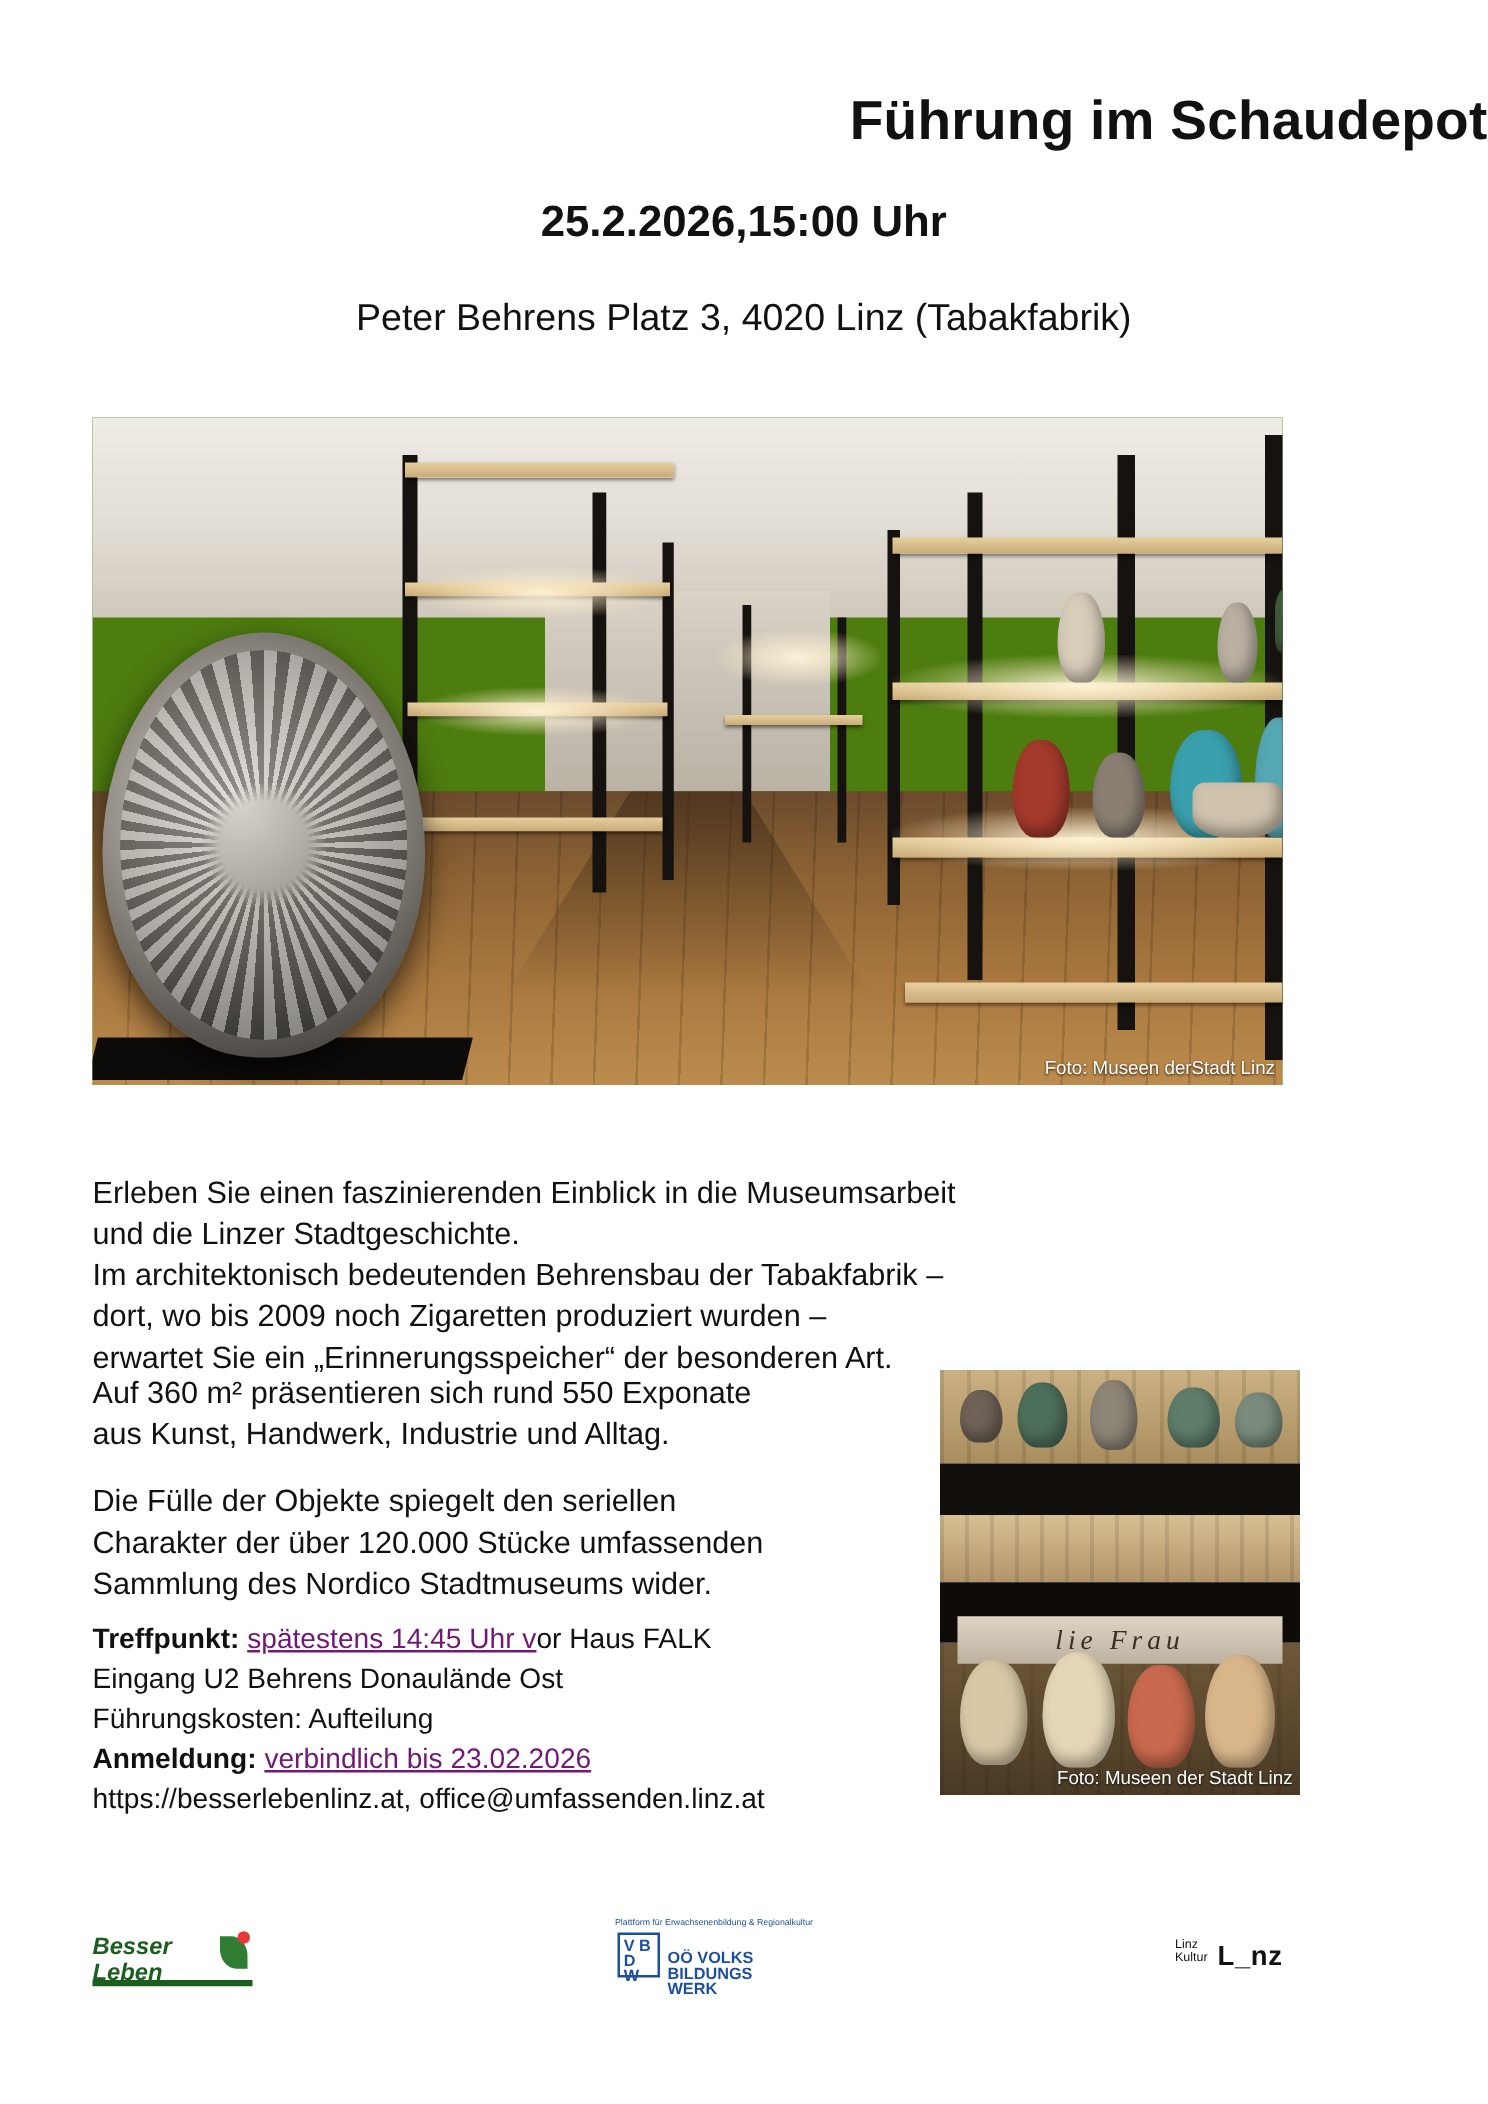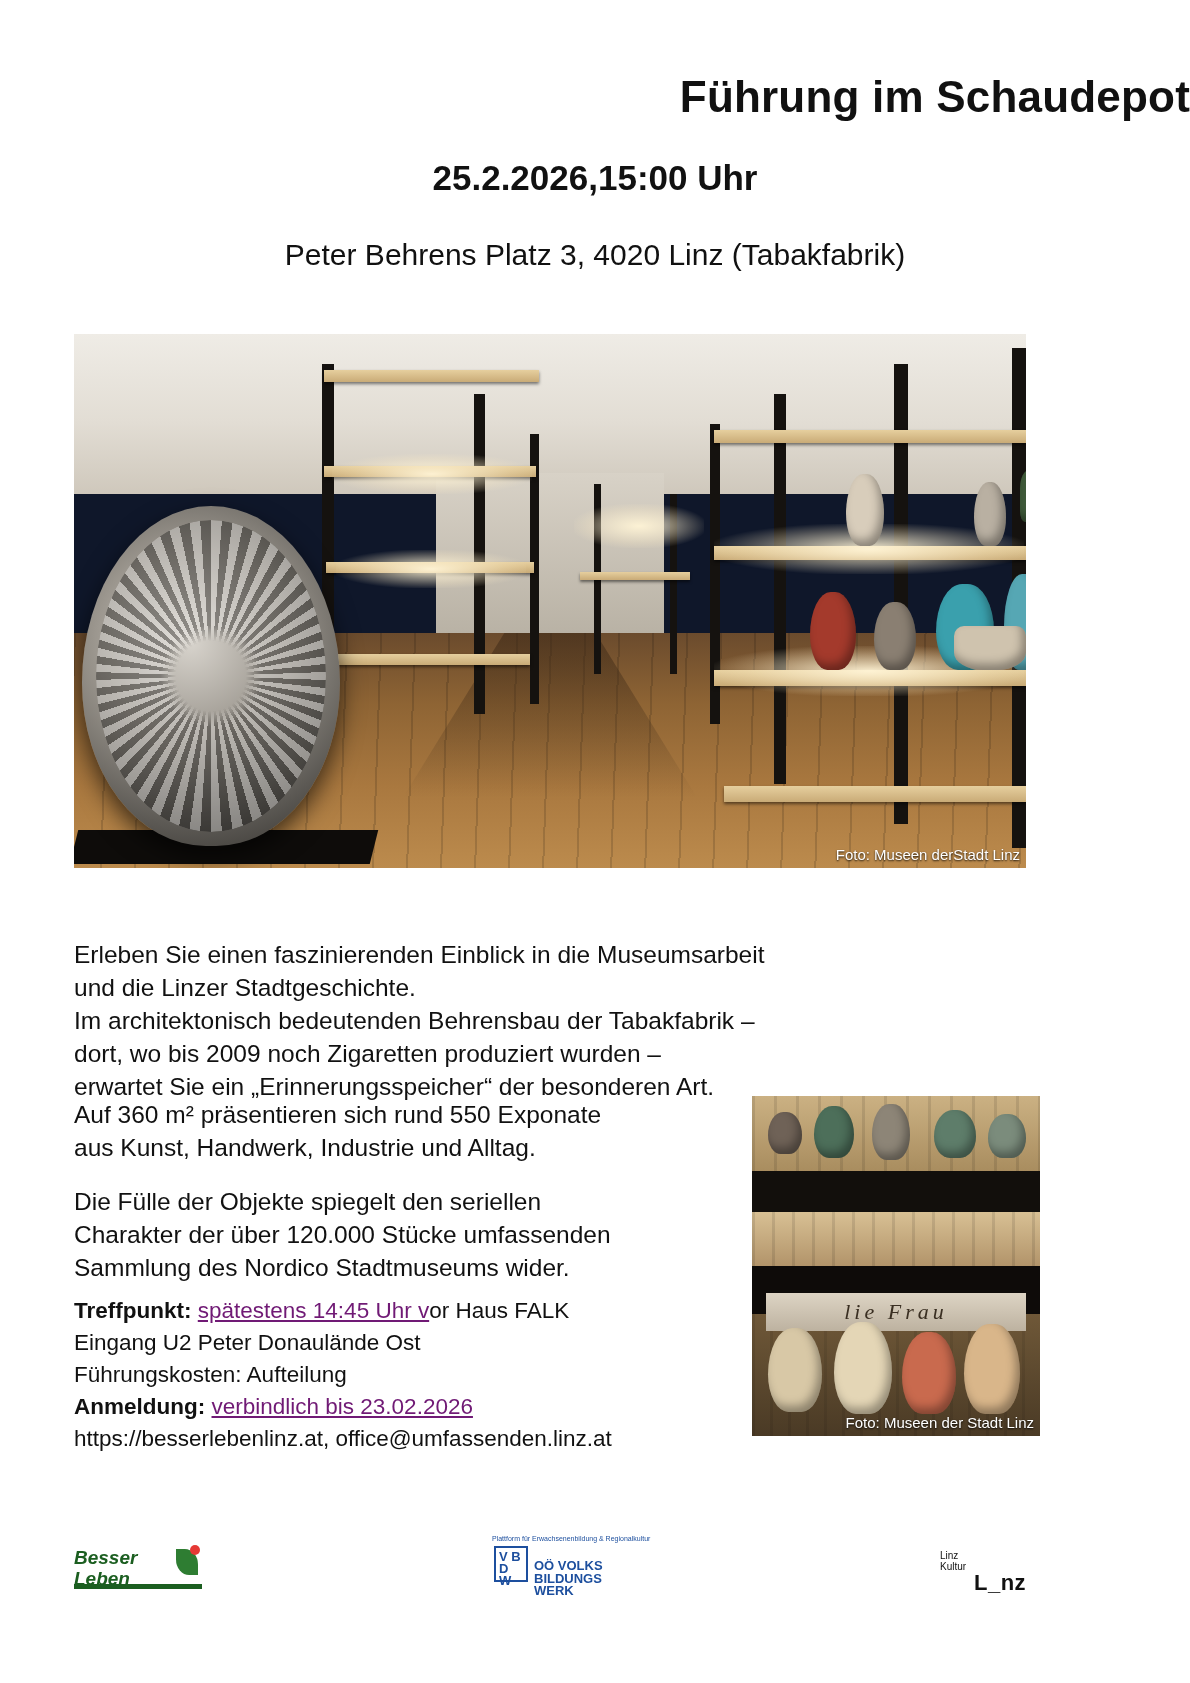--- a/index.html
+++ b/index.html
@@ -47,21 +47,21 @@
   }
 
   
   .photo-main {
     position: absolute;
     left: 74px;
     top: 334px;
     width: 952px;
     height: 534px;
     overflow: hidden;
-    background: #0f172a;
+    background: #4d7c0f;
   }
   .photo-main .ceiling {
     position: absolute;
     left: 0; top: 0; width: 100%; height: 30%;
     background: linear-gradient(180deg, #efece6 0%, #e2ddd4 55%, #cfc8bc 100%);
   }
   .photo-main .backwall {
     position: absolute;
     left: 38%; top: 26%; width: 24%; height: 30%;
     background: linear-gradient(180deg, #d8d2c7 0%, #b9b2a5 100%);
@@ -312,21 +312,20 @@
     color: #111111;
     white-space: pre-line;
   }
   .logo-linz .ll-big {
     position: absolute;
     left: 34px; top: 6px;
     font-size: 22px;
     font-weight: bold;
     letter-spacing: 0.5px;
     color: #111111;
-    margin-top: 18px;
   }
 </style>
 </head>
 <body>
 
 <div class="title">Führung im Schaudepot</div>
 <div class="subtitle">25.2.2026,15:00 Uhr</div>
 <div class="address">Peter Behrens Platz 3, 4020 Linz (Tabakfabrik)</div>
 
 <div class="photo-main">
@@ -385,21 +384,21 @@
 aus Kunst, Handwerk, Industrie und Alltag.</div>
 <div class="para" id="para3">Die Fülle der Objekte spiegelt den seriellen
 Charakter der über 120.000 Stücke umfassenden
 Sammlung des Nordico Stadtmuseums wider.</div>
 
 <div class="info-block">
   <div class="info-line">
     <span class="lbl">Treffpunkt:</span>
     <span class="accent">spätestens 14:45 Uhr v</span><span>or Haus FALK</span>
   </div>
-  <div class="info-line">Eingang U2 Peter Donaulände Ost</div>
+  <div class="info-line">Eingang U2 Behrens Donaulände Ost</div>
   <div class="info-line">Führungskosten: Aufteilung</div>
   <div class="info-line">
     <span class="lbl">Anmeldung:</span>
     <span class="accent">verbindlich bis 23.02.2026</span>
   </div>
   <div class="info-line">https://besserlebenlinz.at, office@umfassenden.linz.at</div>
 </div>
 
 <div class="photo-side">
   <div class="wood-top"></div>

